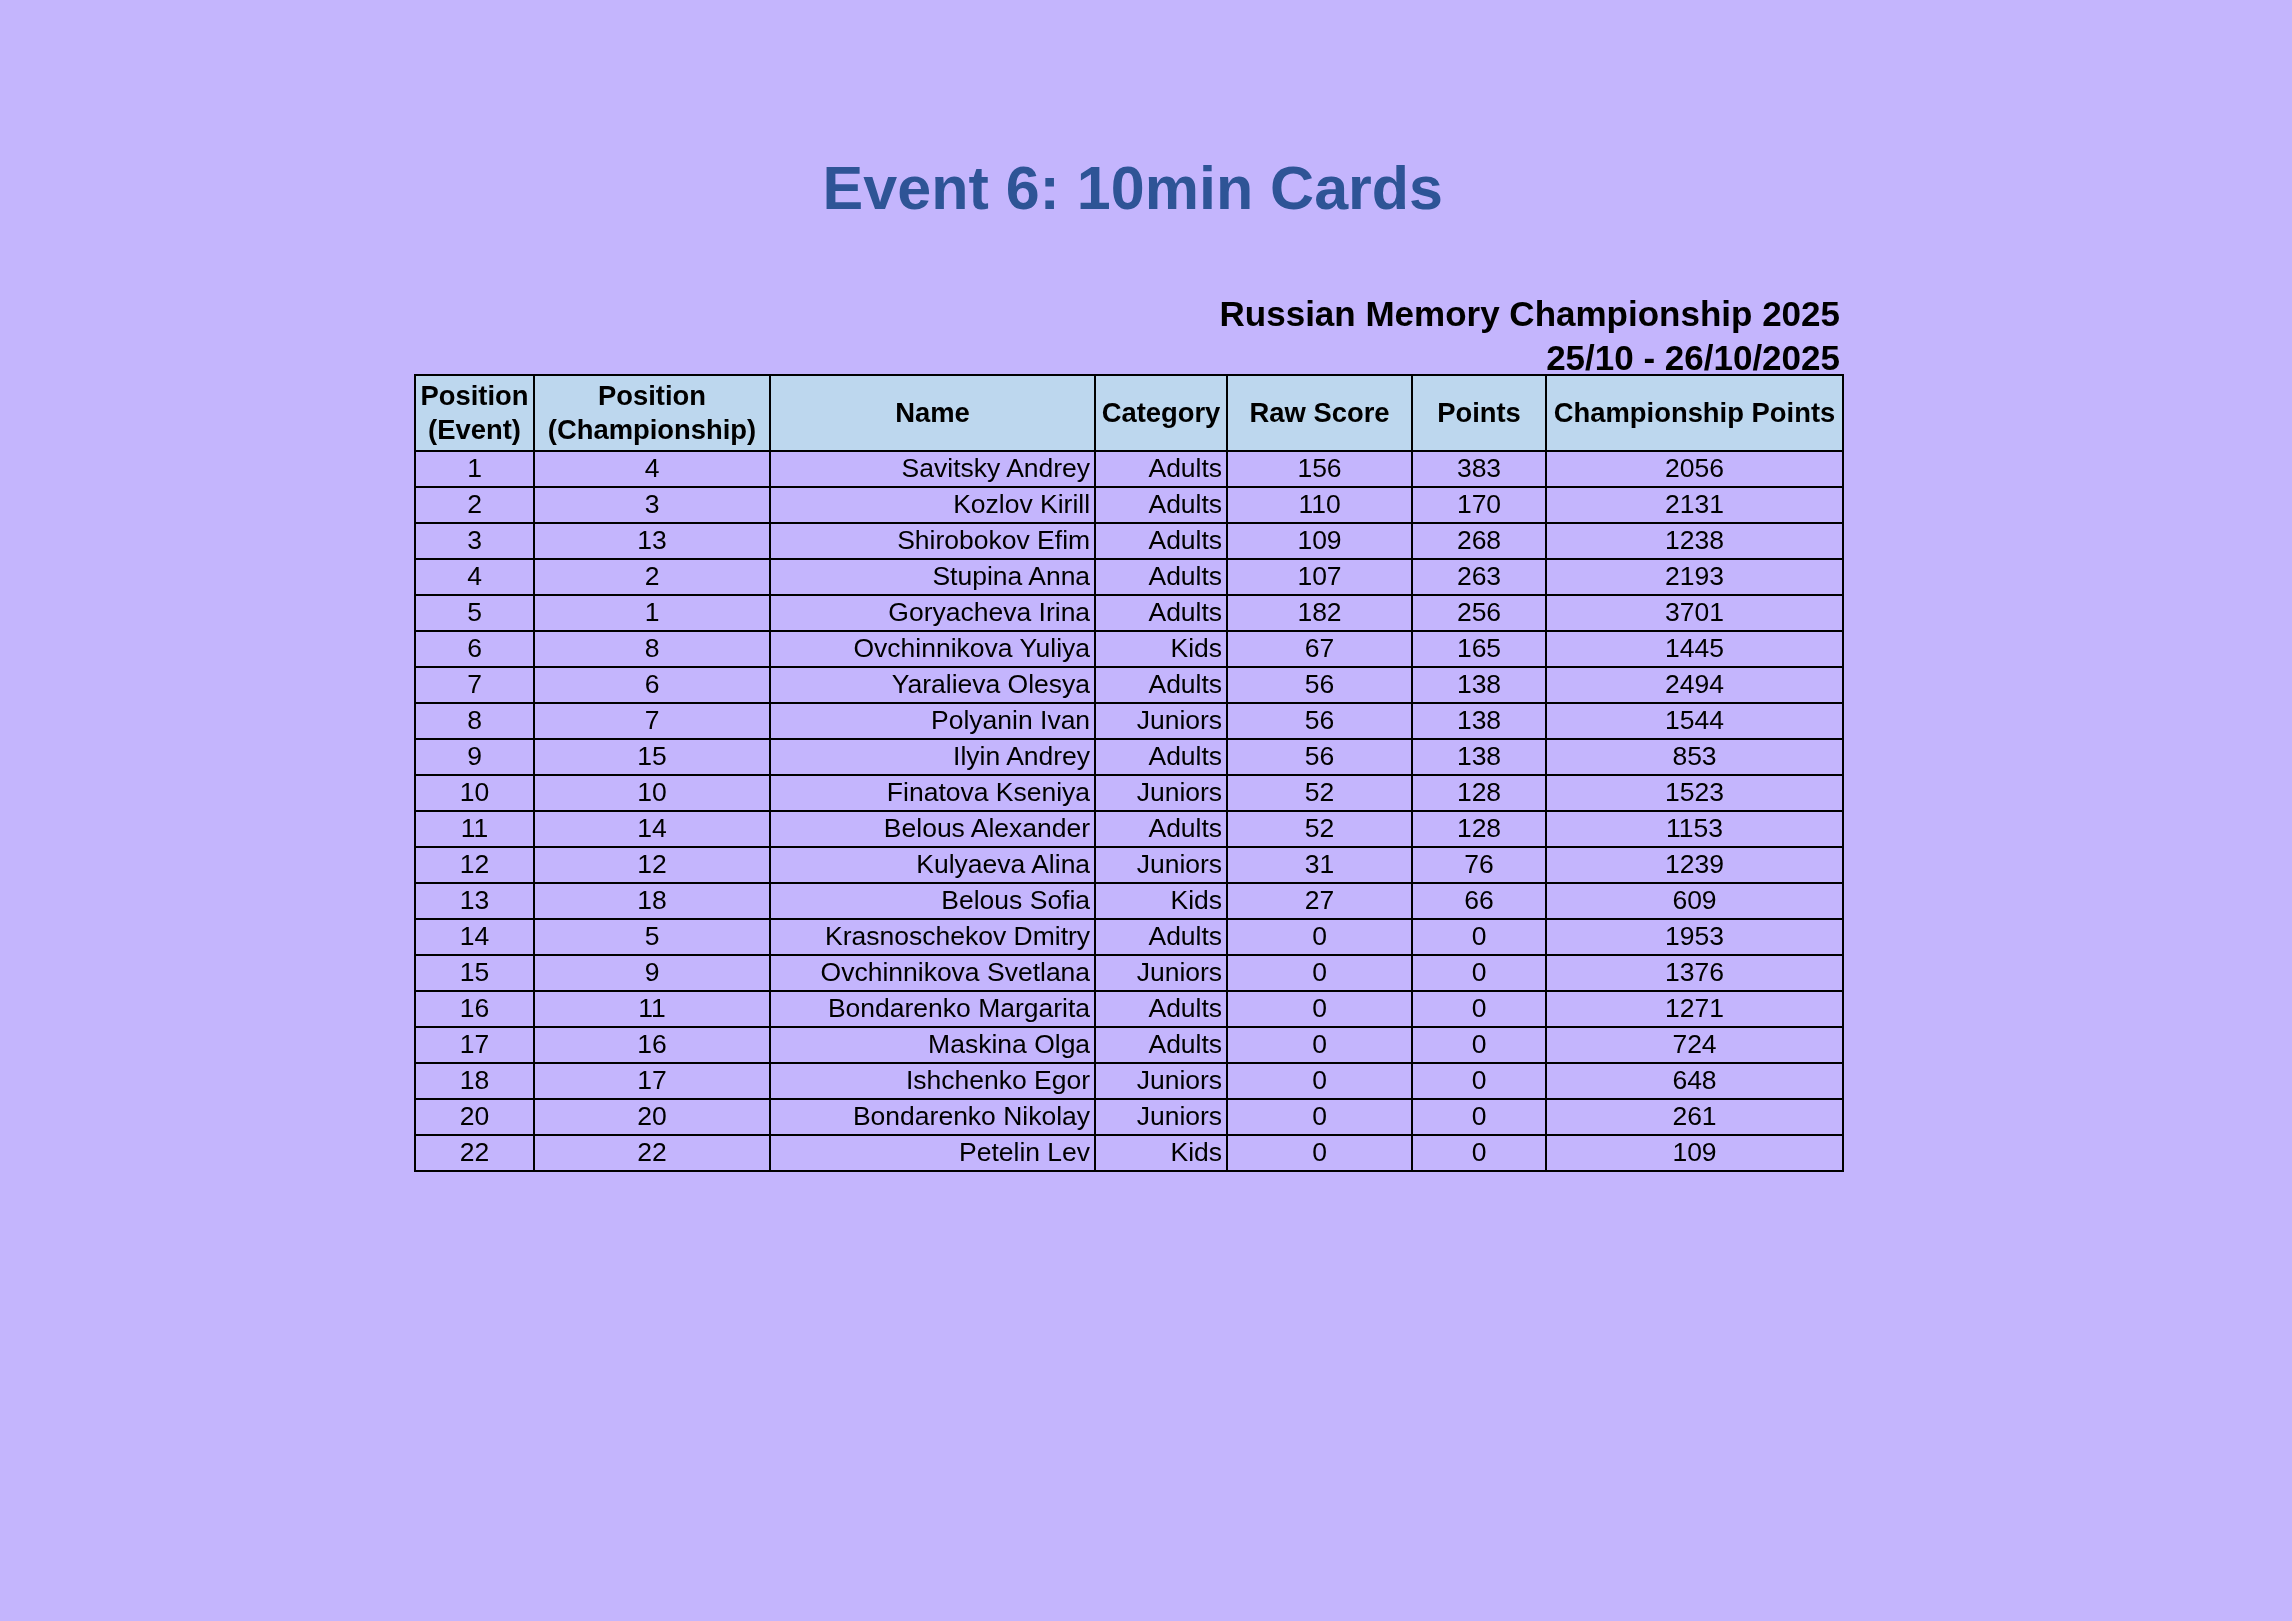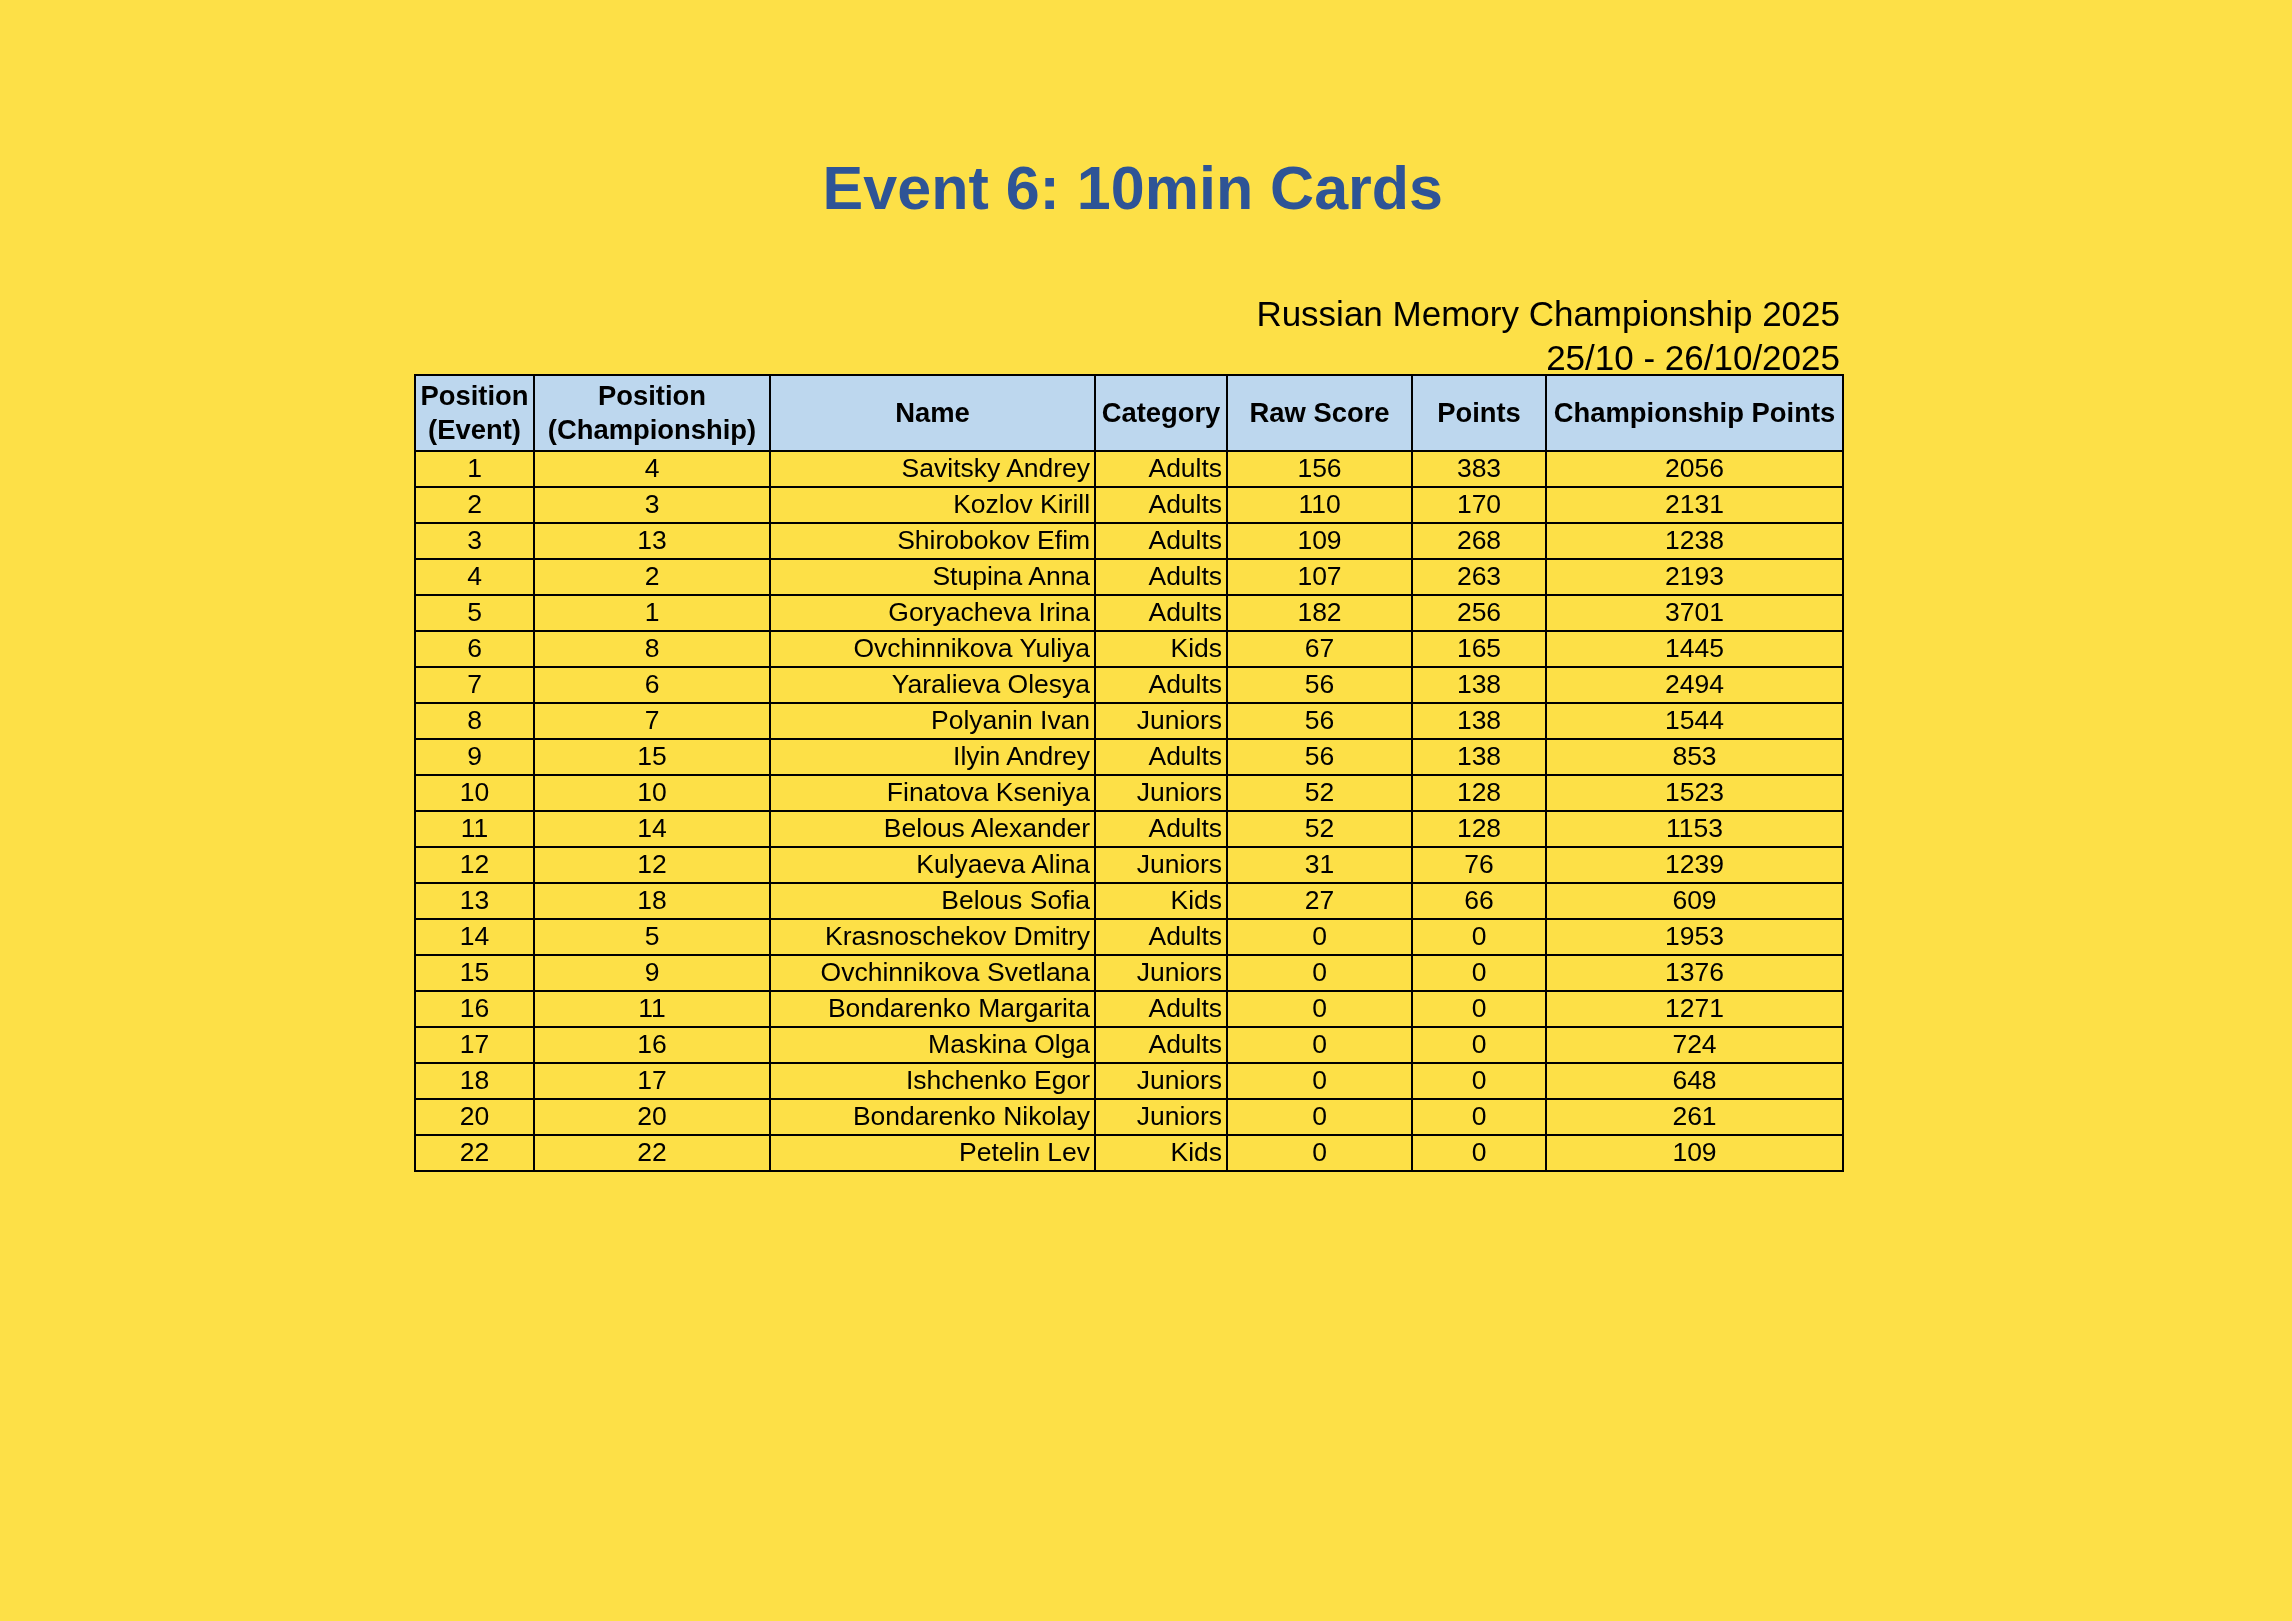--- a/index.html
+++ b/index.html
@@ -6,21 +6,21 @@
     --title-blue: #2E5496;
     --header-fill: #BDD7EE;
     --border-color: #000000;
   }
   * { box-sizing: border-box; }
   html, body { margin: 0; padding: 0; background: #ffffff; }
   .page {
     position: relative;
     width: 2293px;
     height: 1621px;
-    background: #fde047;
+    background: #c4b5fd;
     font-family: "Liberation Sans", sans-serif;
     color: #000000;
     overflow: hidden;
   }
   .doc-title {
     position: absolute;
     top: 155px;
     left: -13.7px;
     width: 2293px;
     text-align: center;
@@ -28,21 +28,21 @@
     font-weight: bold;
     line-height: 1.1;
     color: var(--title-blue);
   }
   .subtitle-block {
     position: absolute;
     top: 292px;
     right: 453px;
     text-align: right;
     font-size: 35px;
-    font-weight: normal;
+    font-weight: bold;
     line-height: 44px;
     color: #000000;
   }
   table.results {
     position: absolute;
     left: 414px;
     top: 374px;
     width: 1429px;
     border-collapse: collapse;
     table-layout: fixed;

